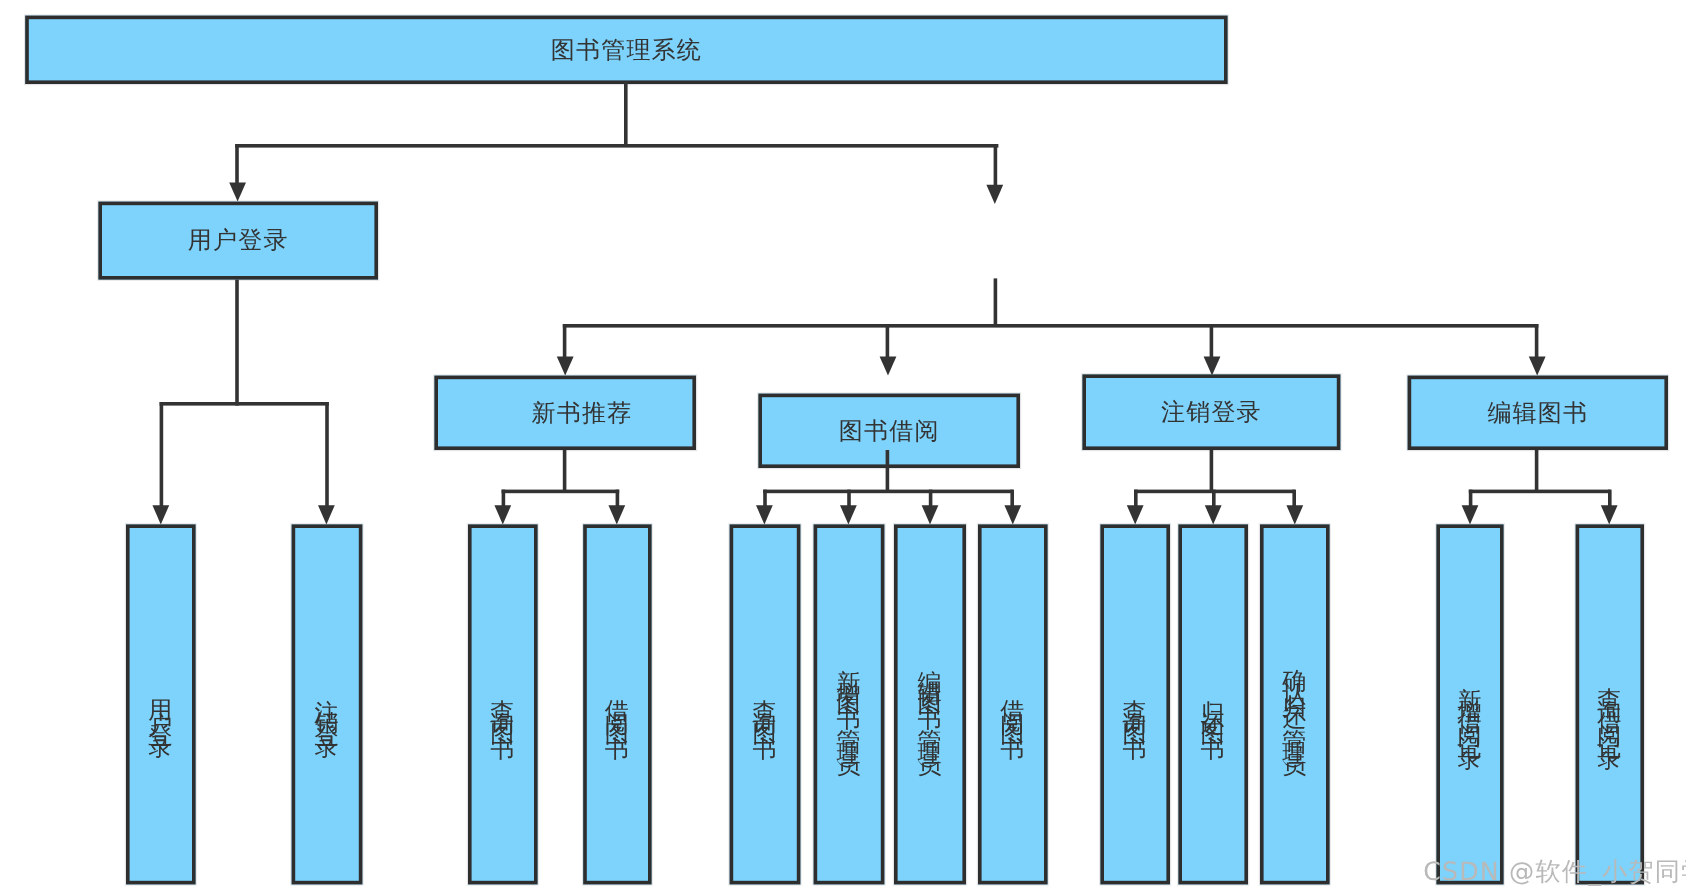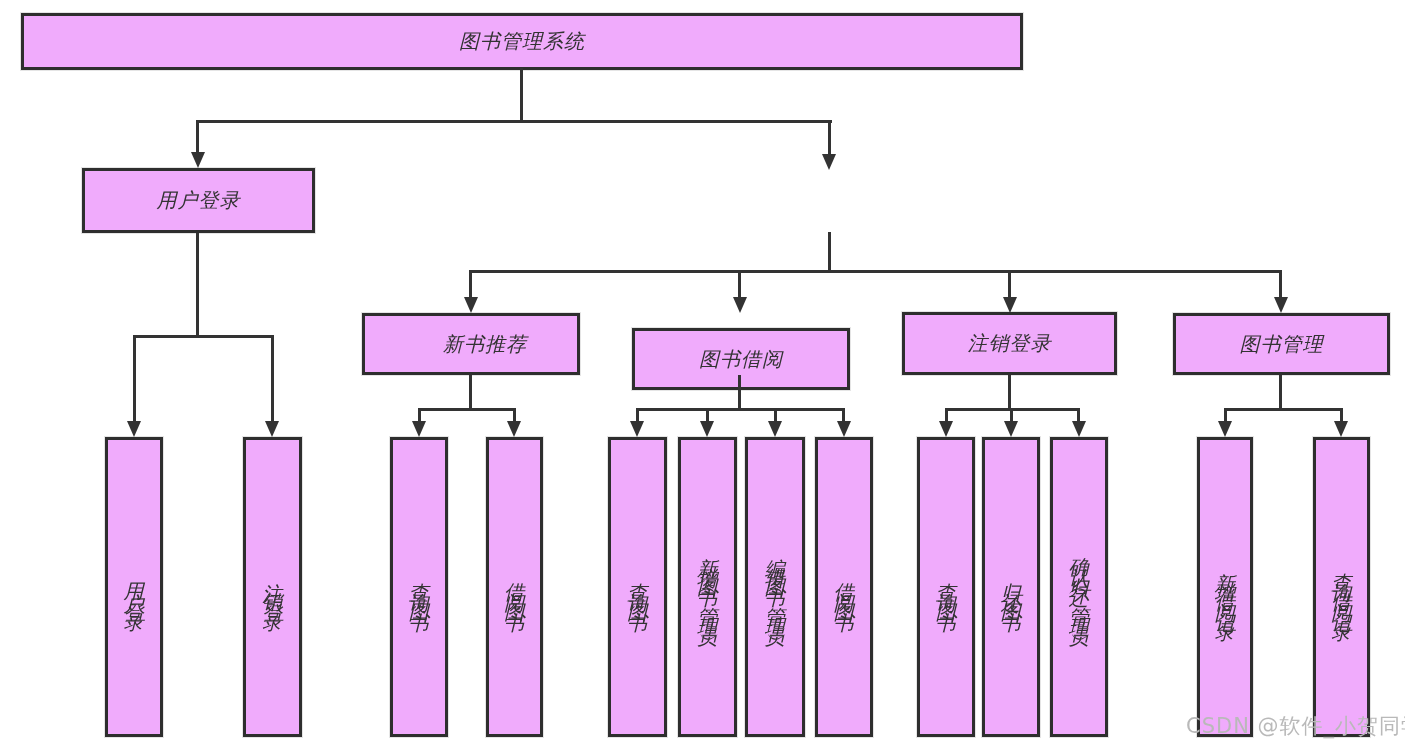--- a/index.html
+++ b/index.html
@@ -6,29 +6,28 @@
   #canvas{
     position:relative;
     width:1405px;height:747px;
     background:#ffffff;
     font-family:"DejaVu Sans","Liberation Sans",sans-serif;
     overflow:hidden;
   }
   .box{
     position:absolute;
     box-sizing:border-box;
-    background:#f0abfc;
+    background:#7dd3fc;
     border:3px solid #2e2e2e;
     box-shadow:0 0 0 1px rgba(0,0,0,0.10);
     display:flex;align-items:center;justify-content:center;
     color:#333333;
     font-size:20px;
     letter-spacing:1px;
     text-align:center;
-    font-style:italic;
   }
   .vbox span{
     writing-mode:vertical-rl;
     text-orientation:mixed;
     letter-spacing:10px;
     line-height:1;
     white-space:nowrap;
   }
   .vl{position:absolute;width:3px;background:#333333;}
   .hl{position:absolute;height:3px;background:#333333;}
@@ -89,21 +88,21 @@
   <div class="box" style="left:362px;top:313px;width:218px;height:62px;padding-left:28px;">
     <span>新书推荐</span>
   </div>
   <div class="box" style="left:632px;top:328px;width:218px;height:62px;">
     <span>图书借阅</span>
   </div>
   <div class="box" style="left:902px;top:312px;width:215px;height:63px;">
     <span>注销登录</span>
   </div>
   <div class="box" style="left:1173px;top:313px;width:217px;height:62px;">
-    <span>图书管理</span>
+    <span>编辑图书</span>
   </div>
 
   <div class="vl" style="left:469px;top:375px;height:34px;"></div>
   <div class="hl" style="left:418px;top:408px;width:98px;"></div>
   <div class="vl" style="left:418px;top:408px;height:15px;"></div>
   <div class="ah" style="left:412px;top:421px;"></div>
   <div class="vl" style="left:513px;top:408px;height:15px;"></div>
   <div class="ah" style="left:507px;top:421px;"></div>
 
   <div class="vl" style="left:738px;top:375px;height:34px;"></div>

